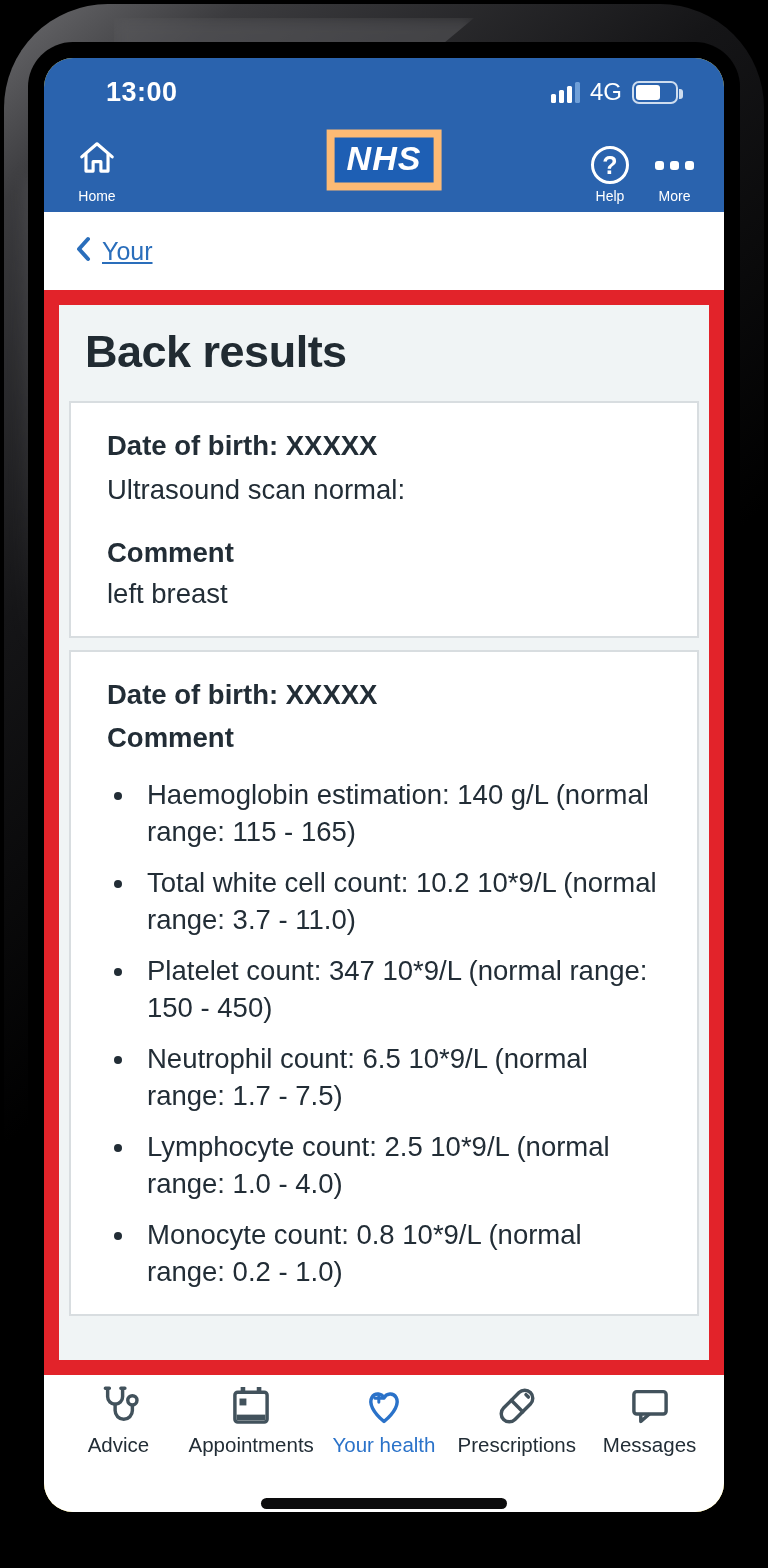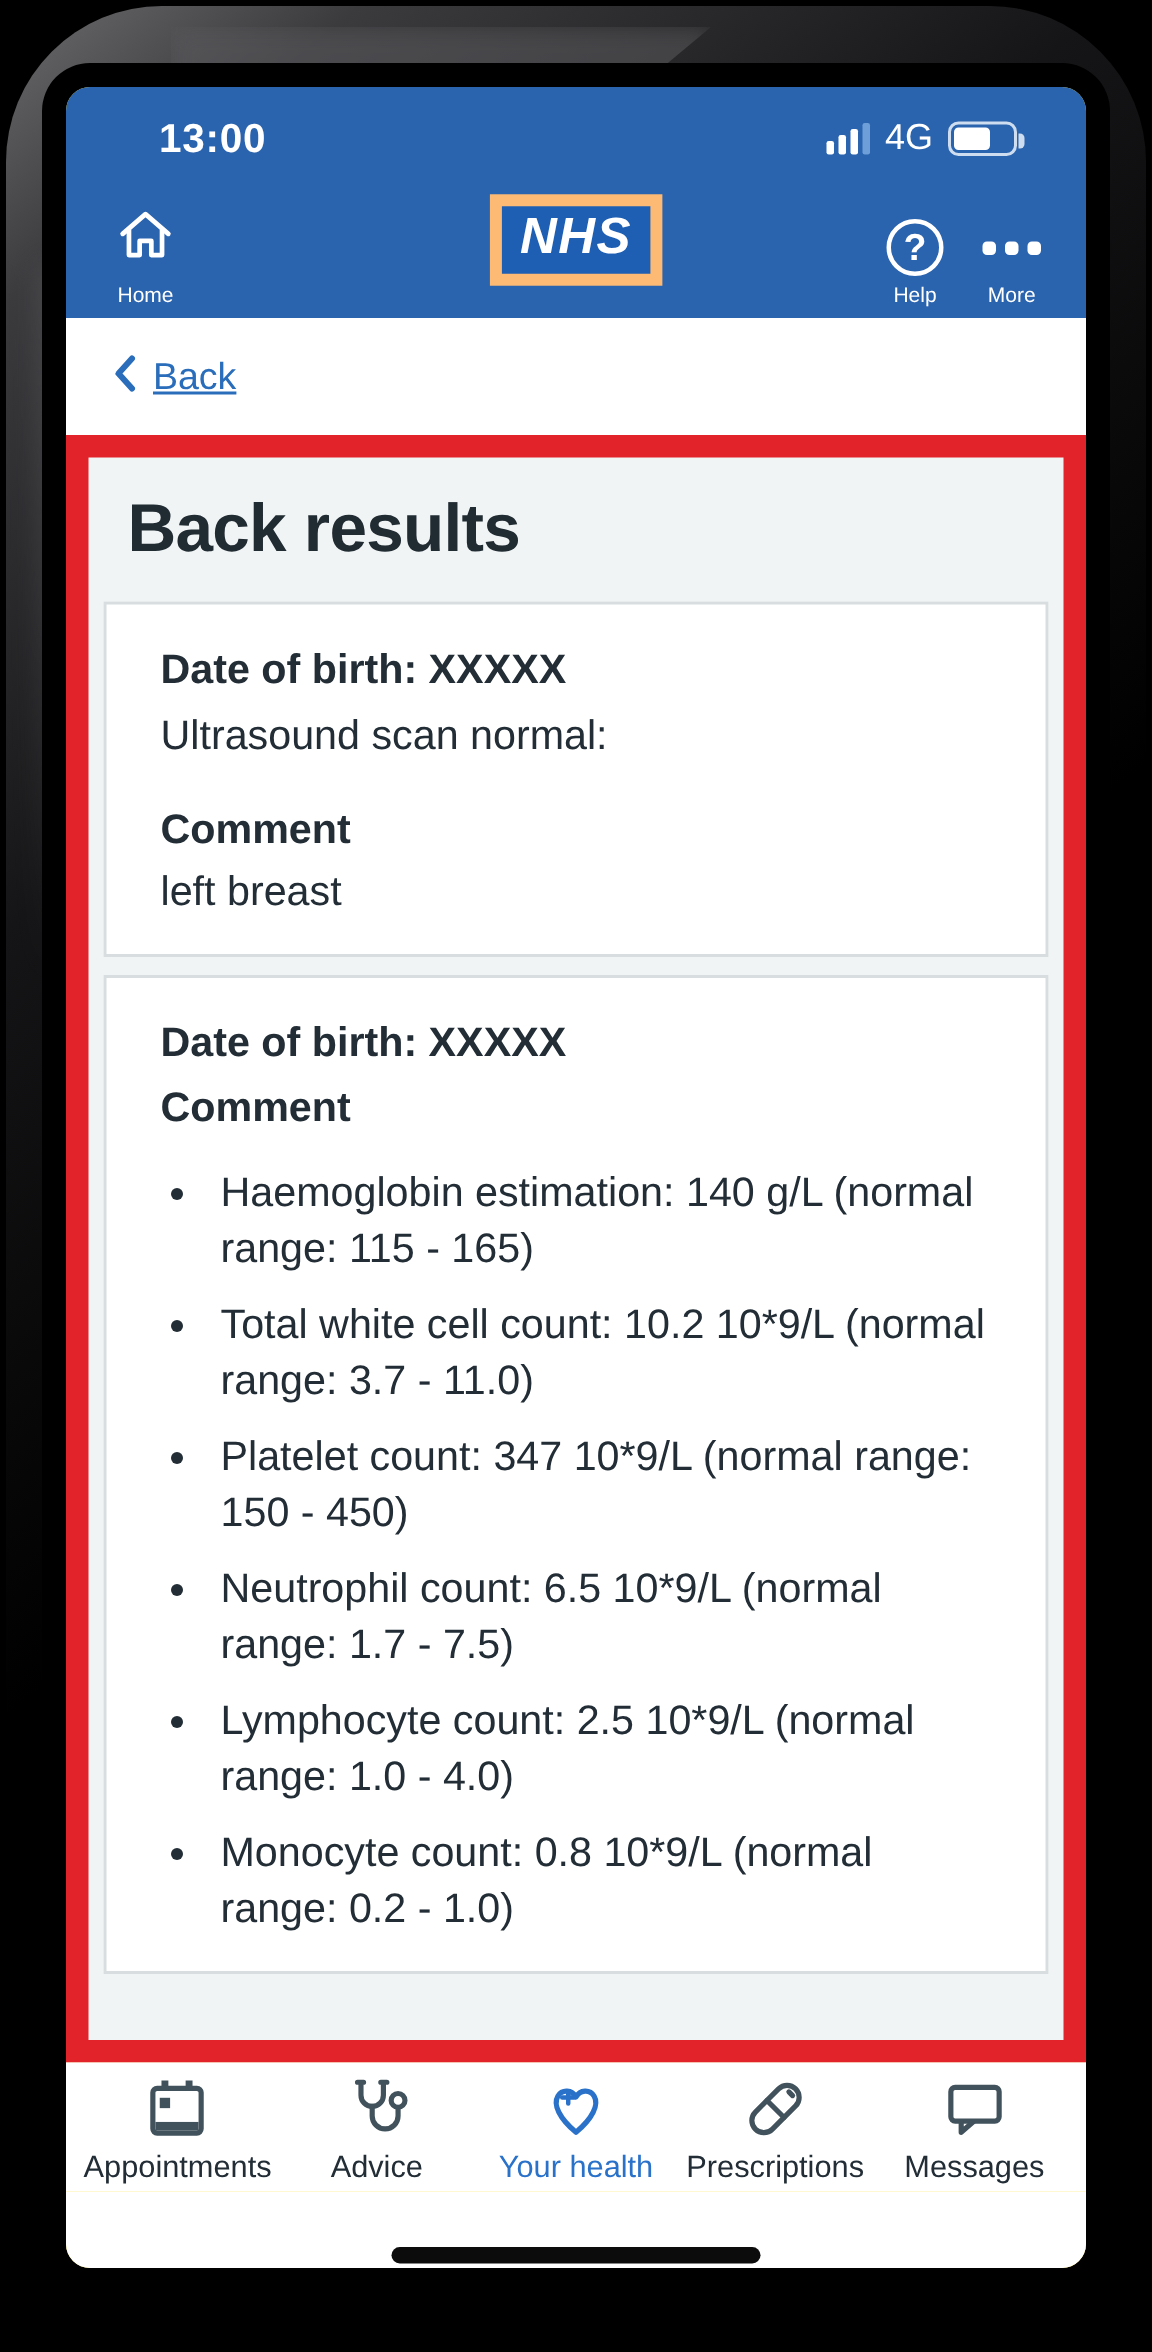--- a/index.html
+++ b/index.html
@@ -32,21 +32,21 @@
     clip-path:polygon(0 0,100% 0,86% 100%,0 100%);
   }
   .frame-highlight-left{
     position:absolute;top:170px;left:20px;width:24px;height:480px;
     background:linear-gradient(#4c4c4f,rgba(40,40,42,0));
     filter:blur(8px);opacity:.8;border-radius:20px;
   }
   
   .screen{
     position:absolute;left:44px;right:44px;top:58px;bottom:56px;
-    background:#fde047;border-radius:16px;overflow:hidden;
+    background:#fde047;border-radius:29px;overflow:hidden;
     box-shadow:0 0 0 16px #000;
     display:flex;flex-direction:column;
   }
   
   .status-bar{
     height:62px;flex:0 0 62px;background:var(--header-blue);
     display:flex;align-items:center;justify-content:space-between;
     padding:6px 46px 0 62px;color:#fff;
   }
   .status-time{font-size:27px;font-weight:700;letter-spacing:.5px;}
@@ -194,21 +194,21 @@
     </div>
   </div>
 
   <div class="back-bar">
     <a class="back-link">
       <span>
         <svg width="18" height="28" viewBox="0 0 18 28" fill="none" stroke="#2a6ebb" stroke-width="4" stroke-linecap="round" stroke-linejoin="round">
           <path d="M14 4 L5 14 l9 10"></path>
         </svg>
       </span>
-      <span class="back-label">Back</span>
+      <span class="back-label">Your</span>
     </a>
   </div>
 
   <div class="results-region">
     <h1 class="page-title">Back results</h1>
 
     <section class="card">
       <p class="dob">Date of birth: XXXXX</p>
       <p class="sub">Ultrasound scan normal:</p>
       <p class="clabel">Comment</p>
@@ -225,38 +225,38 @@
         <li>Neutrophil count: 6.5 10*9/L (normal range: 1.7 - 7.5)</li>
         <li>Lymphocyte count: 2.5 10*9/L (normal range: 1.0 - 4.0)</li>
         <li>Monocyte count: 0.8 10*9/L (normal range: 0.2 - 1.0)</li>
       </ul>
     </section>
   </div>
 
   <div class="tab-bar">
     <div class="tab">
       <span>
+        <svg width="46" height="46" viewBox="0 0 40 40" fill="none" stroke="currentColor" stroke-width="3" stroke-linecap="round" stroke-linejoin="round">
+          <path d="M9 4.5 h3.5 M11 4.5 v7.5 a6.5 6.5 0 0 0 13 0 V4.5 M22.5 4.5 H26"></path>
+          <path d="M17.5 18.5 v5.5 a7.5 7.5 0 0 0 15 0 v-4.5"></path>
+          <circle cx="32.5" cy="15" r="4"></circle>
+        </svg>
+      </span>
+      <span class="tlabel">Advice</span>
+    </div>
+    <div class="tab">
+      <span>
         <svg width="46" height="46" viewBox="0 0 40 40" fill="none" stroke="currentColor" stroke-width="3" stroke-linejoin="round">
           <rect x="6" y="8" width="28" height="26" rx="2.5"></rect>
           <path d="M13 3.5 v6 M27 3.5 v6" stroke-width="4"></path>
           <rect x="10" y="13.5" width="6" height="6" fill="currentColor" stroke="none"></rect>
           <rect x="7.5" y="27.5" width="25" height="5" fill="currentColor" stroke="none"></rect>
         </svg>
       </span>
       <span class="tlabel">Appointments</span>
-    </div>
-    <div class="tab">
-      <span>
-        <svg width="46" height="46" viewBox="0 0 40 40" fill="none" stroke="currentColor" stroke-width="3" stroke-linecap="round" stroke-linejoin="round">
-          <path d="M9 4.5 h3.5 M11 4.5 v7.5 a6.5 6.5 0 0 0 13 0 V4.5 M22.5 4.5 H26"></path>
-          <path d="M17.5 18.5 v5.5 a7.5 7.5 0 0 0 15 0 v-4.5"></path>
-          <circle cx="32.5" cy="15" r="4"></circle>
-        </svg>
-      </span>
-      <span class="tlabel">Advice</span>
     </div>
     <div class="tab active">
       <span>
         <svg width="46" height="46" viewBox="0 0 40 40" fill="none" stroke="currentColor" stroke-width="3" stroke-linecap="round" stroke-linejoin="round">
           <path d="M20 33.5 C10.5 25.5 6.5 17.5 9.5 12.5 c2.5-4.2 8.2-3.7 10.5 0.5 c2.3-4.2 8-4.7 10.5-0.5 c3 5 -1 13 -10.5 21 z"></path>
           <path d="M15.5 9.8 v7 M12 13.3 h7" stroke-width="2.6"></path>
         </svg>
       </span>
       <span class="tlabel">Your health</span>
     </div>

